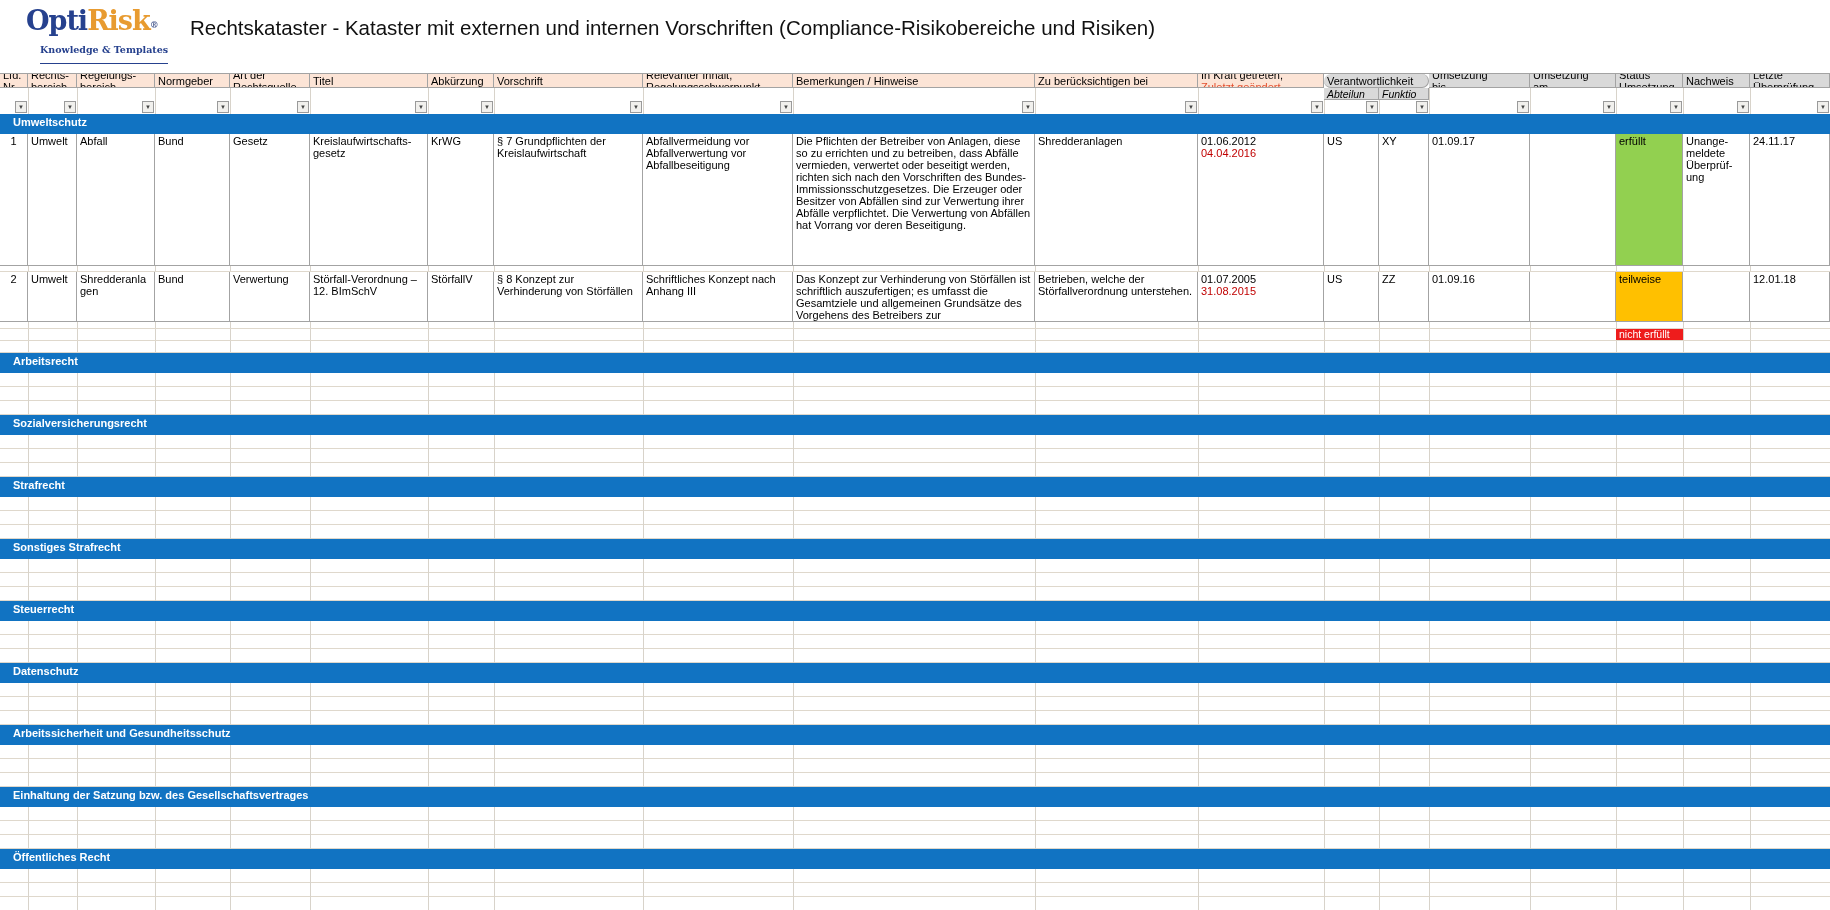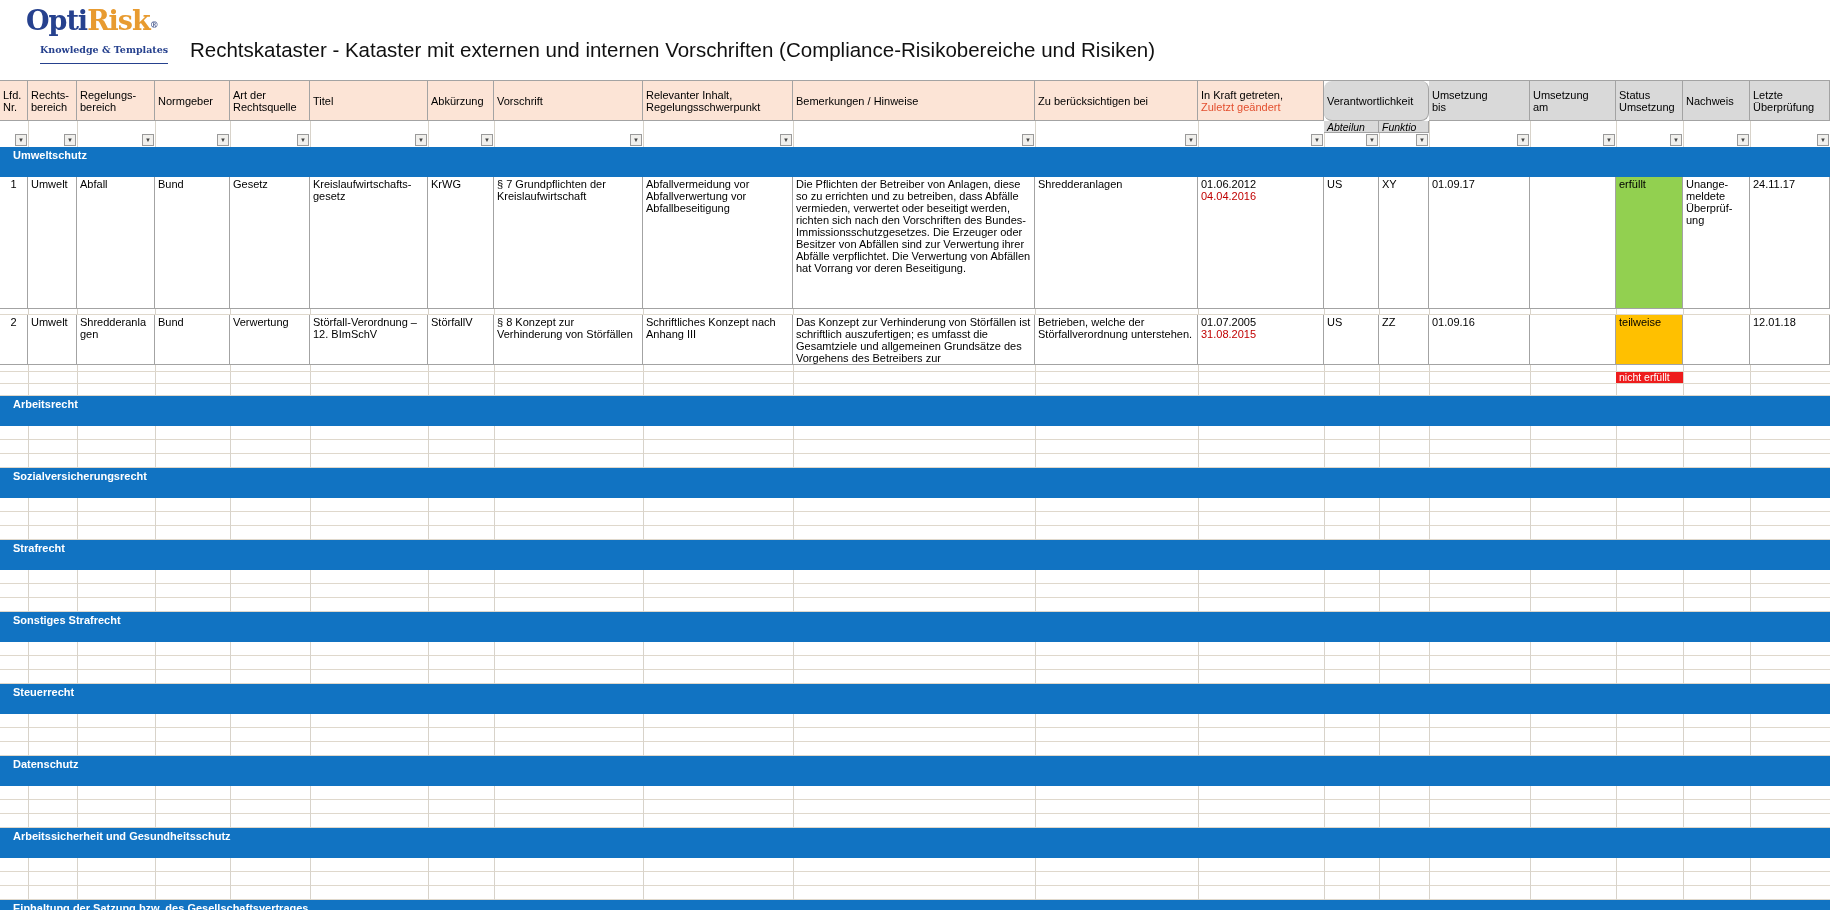--- a/index.html
+++ b/index.html
@@ -10,40 +10,40 @@
   }
   
   .topband { position: relative; height: 73px; border-radius: 32px; }
   .logo { position: absolute; left: 26px; top: 7px; width: 150px; }
   .logo-main { font-family: "DejaVu Serif", serif; font-weight: bold; font-size: 27px; line-height: 28px; letter-spacing: -1px; white-space: nowrap; }
   .logo-opti { color: #26418e; }
   .logo-risk { color: #e89b30; }
   .logo-reg  { font-size: 9px; color: #5a6a9a; vertical-align: 2px; letter-spacing: 0; }
   .logo-tagline { font-family: "DejaVu Serif", serif; font-size: 9.5px; font-weight: bold; color: #26418e;
     margin-left: 14px; padding-bottom: 8px; border-bottom: 1px solid #26418e; display: inline-block; white-space: nowrap; }
-  .page-title { position: absolute; left: 190px; top: 38px; font-size: 20.5px; color: #111; white-space: nowrap; }
+  .page-title { position: absolute; left: 190px; top: 16px; font-size: 20.5px; color: #111; white-space: nowrap; }
   
   .grid-row { display: grid; grid-template-columns: 28px 49px 78px 75px 80px 118px 66px 149px 150px 242px 163px 126px 55px 50px 101px 86px 67px 67px 80px; }
   
-  .h1 { height: 41px; border-top: 1px solid #a3a3a3; margin-top: 7px; }
+  .h1 { height: 15px; border-top: 1px solid #a3a3a3; }
   .hc { background: #fce4d6; border-right: 1px solid #a3a3a3; border-bottom: 1px solid #a3a3a3;
         font-size: 11px; line-height: 12px; padding: 1px 3px; display: flex; align-items: center; white-space: pre-line; overflow: hidden; }
   .hc.gray { background: #d9d9d9; }
   .stack span { display: block; }
   .red-h { color: #e34f2e; }
   .h2 { height: 12px; }
   .sc { font-size: 10.5px; line-height: 12px; padding: 0 3px; overflow: hidden; }
   .sc.gray { background: #d9d9d9; border-right: 1px solid #a3a3a3; border-bottom: 1px solid #a3a3a3; position: relative; font-style: italic; }
   .f { height: 14px; }
   .fc { position: relative; }
   .fbtn { position: absolute; right: 1px; bottom: 1px; width: 12px; height: 12px;
           background: #f1f0ed; border: 1px solid #9a9a9a; font-size: 6px; line-height: 9px;
           text-align: center; color: #444; cursor: default; font-family: inherit; display: block; }
   
-  .bar { height: 30px; background: #1173c2; color: #fff; font-weight: bold; font-size: 11px; line-height: 16px; padding-left: 13px; overflow: hidden; }
+  .bar { height: 20px; background: #1173c2; color: #fff; font-weight: bold; font-size: 11px; line-height: 16px; padding-left: 13px; overflow: hidden; }
   
   .r1 { height: 132px; }
   .r2 { height: 50px; }
   .dc { border-right: 1px solid #a3a3a3; border-bottom: 1px solid #a3a3a3;
         font-size: 11px; line-height: 12px; padding: 1px 3px; white-space: pre-line; overflow: hidden; }
   .dc.center { text-align: center; }
   .dc.brk { word-break: break-all; }
   .bg-green { background: #92d050; }
   .bg-amber { background: #ffc000; }
   .red-d { color: #c00000; }

